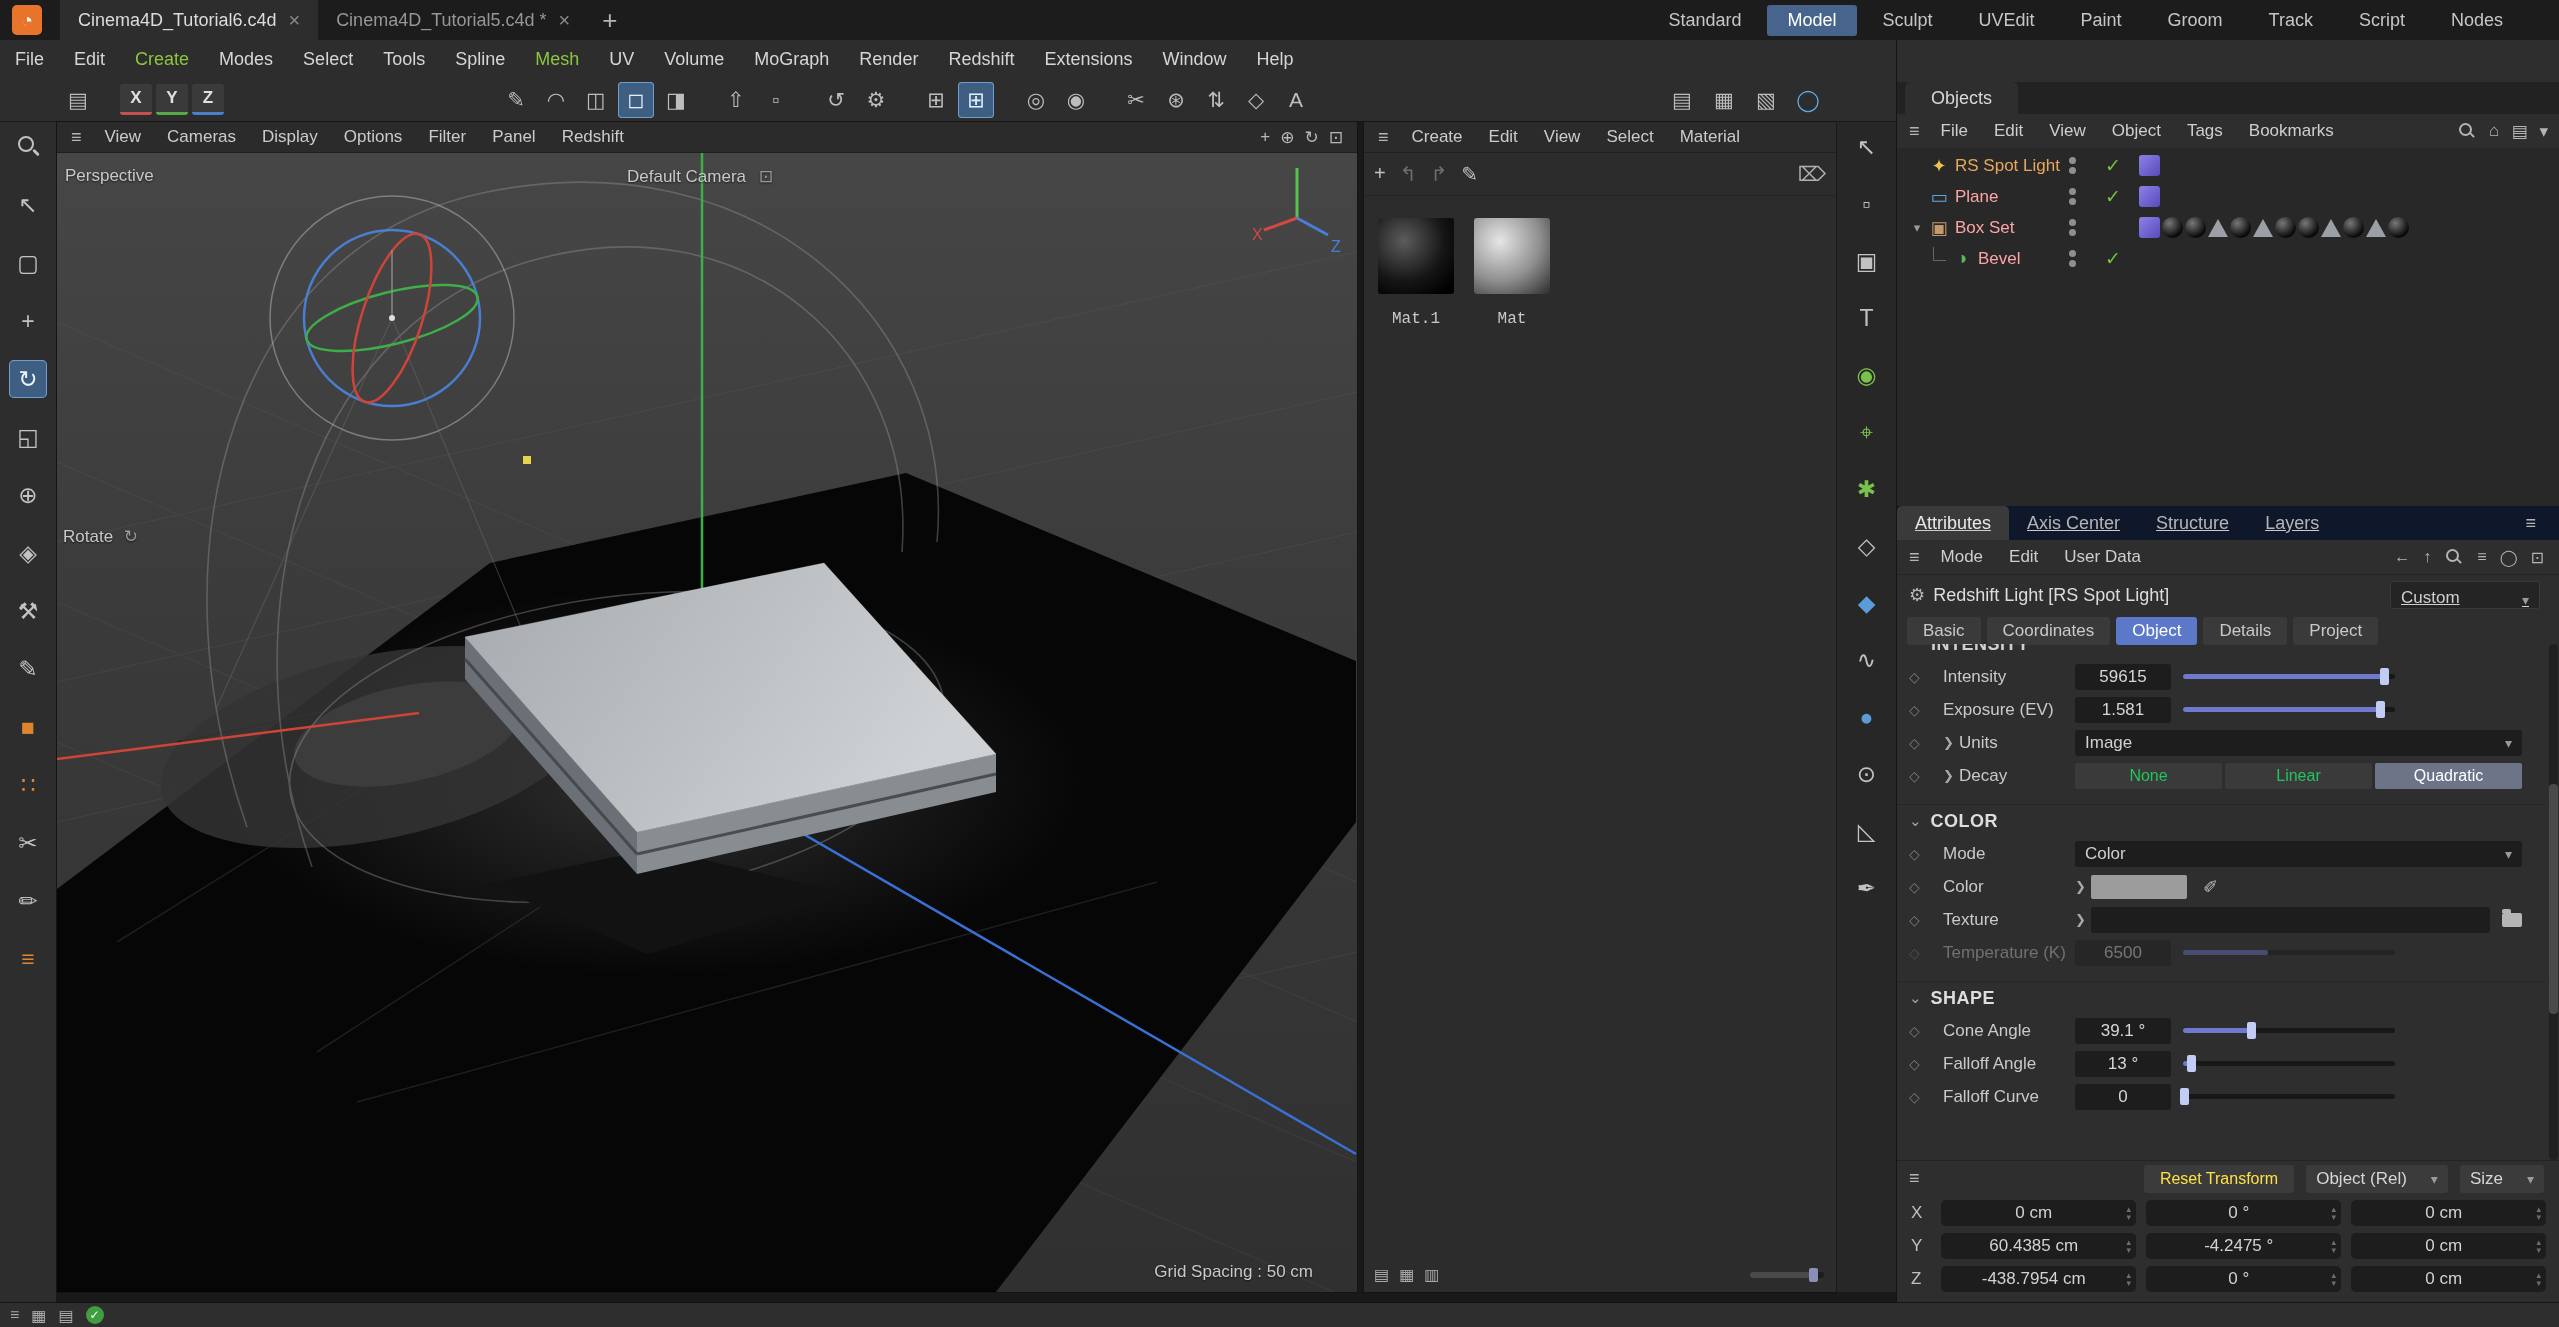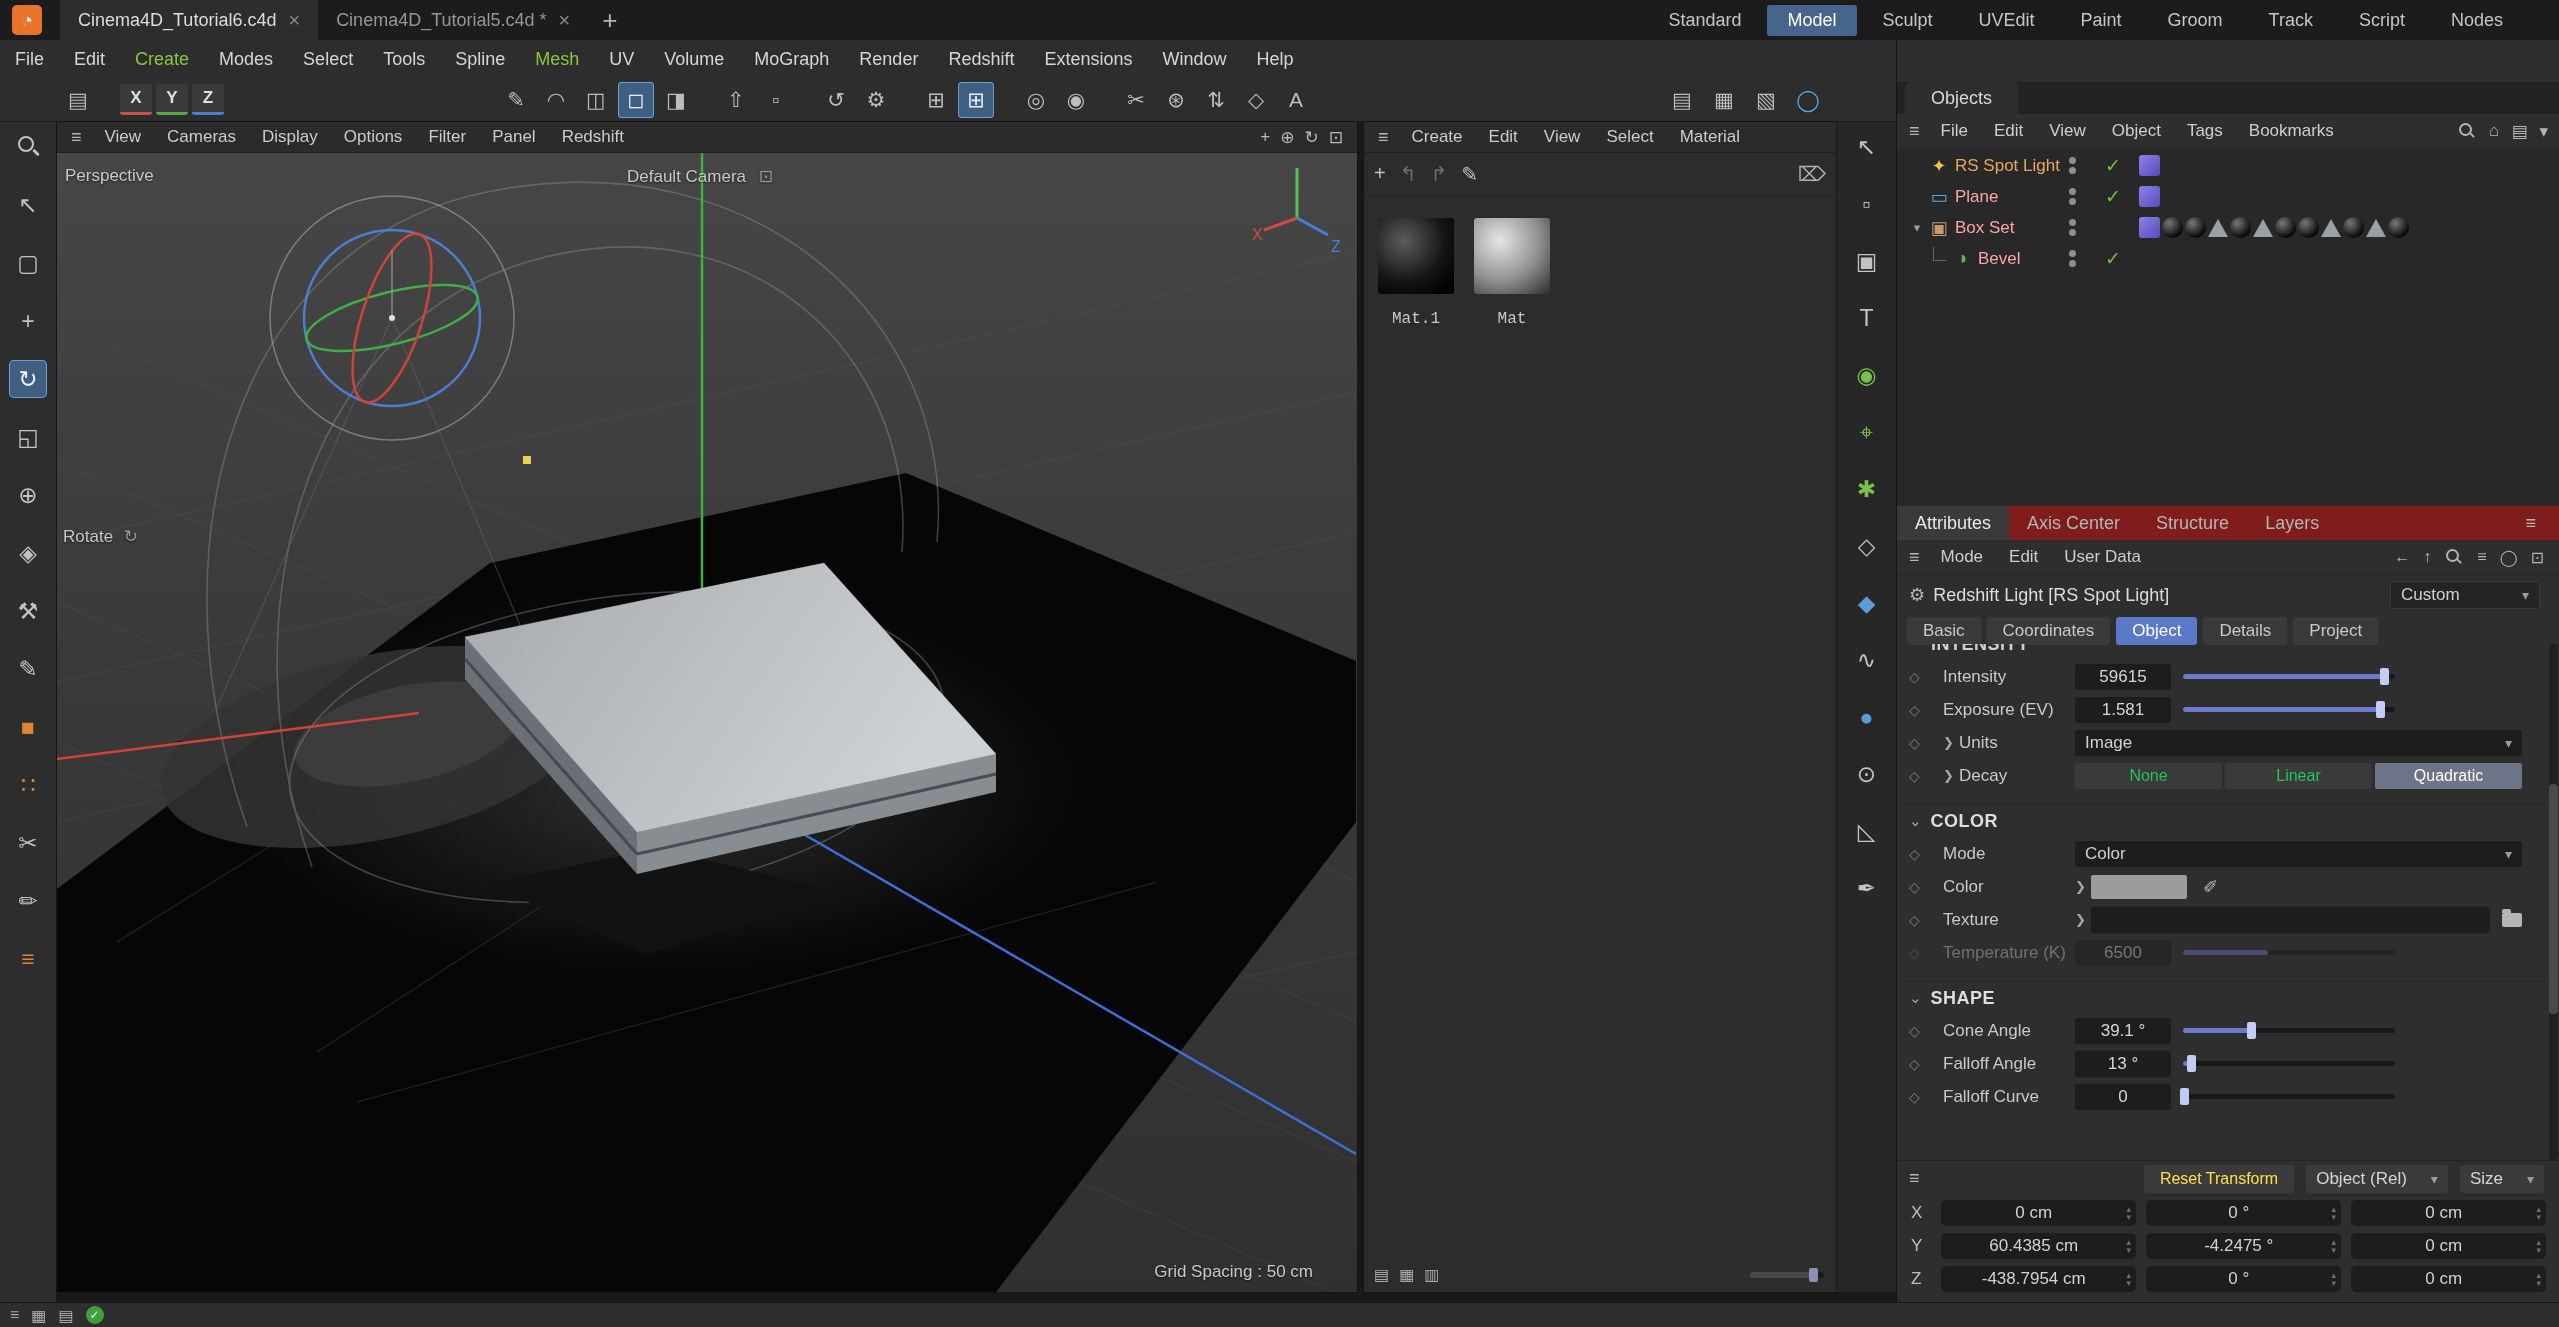--- a/index.html
+++ b/index.html
@@ -114,33 +114,33 @@
   .tdots{position:absolute;left:172px;display:flex;flex-direction:column;gap:3px;}
   .tdots i{width:7px;height:7px;border-radius:50%;background:#8f8f8f;display:block;}
   .tcheck{position:absolute;left:208px;color:#6fc13f;font-size:19px;font-weight:bold;}
   .ttags{position:absolute;left:242px;display:flex;align-items:center;gap:2px;}
   .otag{width:21px;height:21px;border-radius:3px;}
   .t-poly{background:linear-gradient(135deg,#8d82e8,#574bba);}
   .t-sphere{border-radius:50%;background:radial-gradient(circle at 35% 30%,#777 0%,#0a0a0a 70%);}
   .t-cone{width:0;height:0;border-radius:0;border-left:10px solid transparent;border-right:10px solid transparent;
           border-bottom:18px solid #9aa0a6;background:none;}
   
-  .attr-tabrow{position:absolute;top:466px;left:0;right:0;height:34px;background:#7f1d1d;display:flex;
-               align-items:flex-end;}
+  .attr-tabrow{position:absolute;top:466px;left:0;right:0;height:34px;background:#0f172a;display:flex;
+               align-items:flex-end;text-decoration:underline;}
   .attr-tab{padding:0 18px;line-height:34px;height:34px;color:#b5b5b5;font-size:18px;}
   .attr-tab.active{background:#3a3a3a;color:#e8e8e8;border-radius:5px 5px 0 0;}
   .attr-burger{margin-left:auto;margin-right:12px;color:#b5b5b5;line-height:34px;}
   .attr-menubar{position:absolute;top:500px;left:0;right:0;height:34px;background:#2e2e2e;display:flex;
                 align-items:center;border-bottom:1px solid #242424;}
   .attr-ricons{margin-left:auto;margin-right:16px;display:flex;gap:13px;align-items:center;color:#b5b5b5;font-size:16px;}
   .objrow{position:absolute;top:538px;left:0;right:0;height:34px;display:flex;align-items:center;padding-left:12px;}
   .objrow .gear{color:#b5b5b5;font-size:18px;margin-right:8px;}
   .objrow .otitle{font-size:18px;color:#dddddd;}
   .preset-dd{margin-left:auto;margin-right:20px;width:150px;height:28px;background:#242424;border:1px solid #3a3a3a;
-             border-radius:3px;display:flex;align-items:center;padding:0 10px;box-sizing:border-box;font-size:17px;color:#d0d0d0;}
+             border-radius:3px;display:flex;align-items:flex-end;padding:0 10px;box-sizing:border-box;font-size:17px;color:#d0d0d0;text-decoration:underline;}
   .dd-caret{margin-left:auto;color:#9a9a9a;font-size:14px;}
   .sectabs{position:absolute;top:574px;left:0;right:0;height:34px;display:flex;align-items:center;gap:6px;padding-left:10px;}
   .sectab{height:28px;line-height:28px;padding:0 16px;background:#3a3a3a;border-radius:3px;color:#c9c9c9;font-size:17px;}
   .sectab.active{background:#5b79c8;color:#ffffff;}
   .attr-content{position:absolute;top:604px;left:0;right:14px;}
   .clip-h{height:16px;overflow:hidden;position:relative;}
   .clip-h span{position:absolute;top:-10px;left:34px;font-weight:bold;color:#d0d0d0;letter-spacing:.5px;}
   .arow{display:flex;align-items:center;height:33px;padding-left:12px;}
   .arow.dimmed{opacity:.42;}
   .dia{color:#7d7d7d;font-size:14px;width:34px;}

